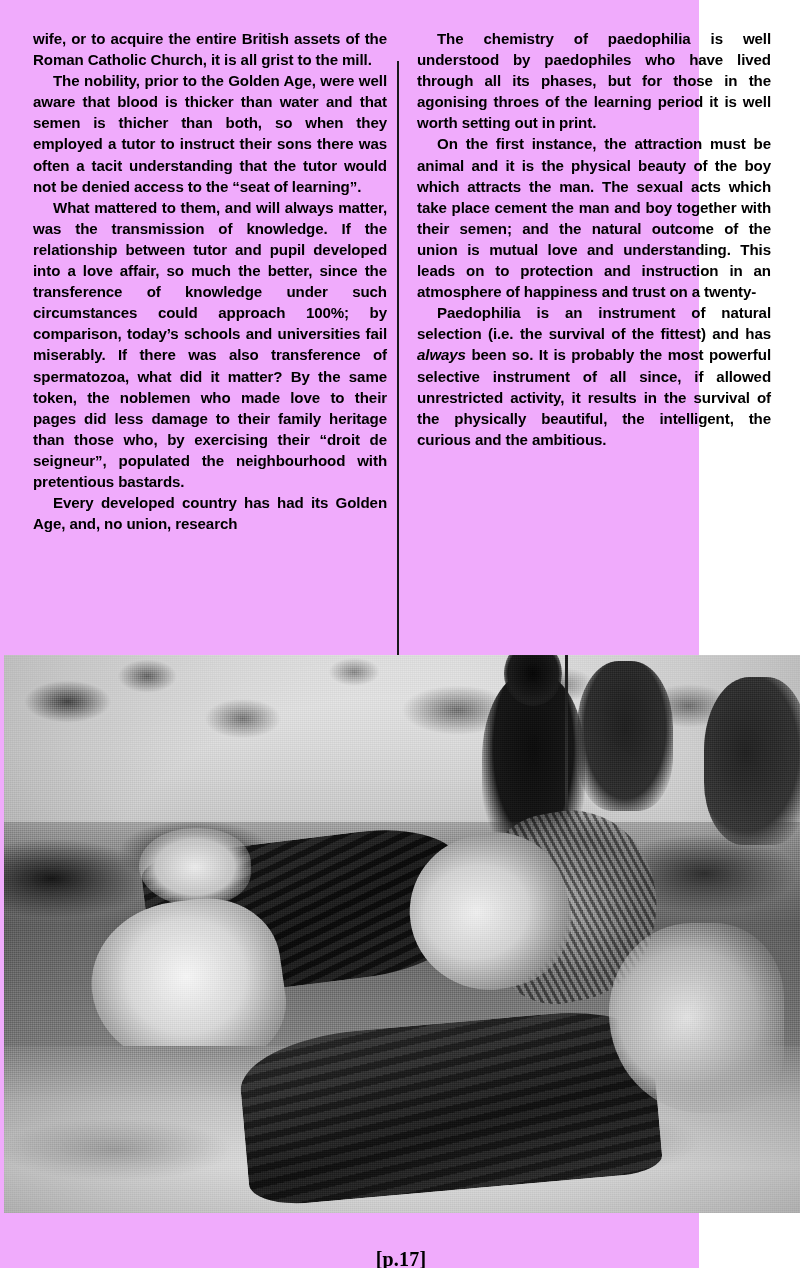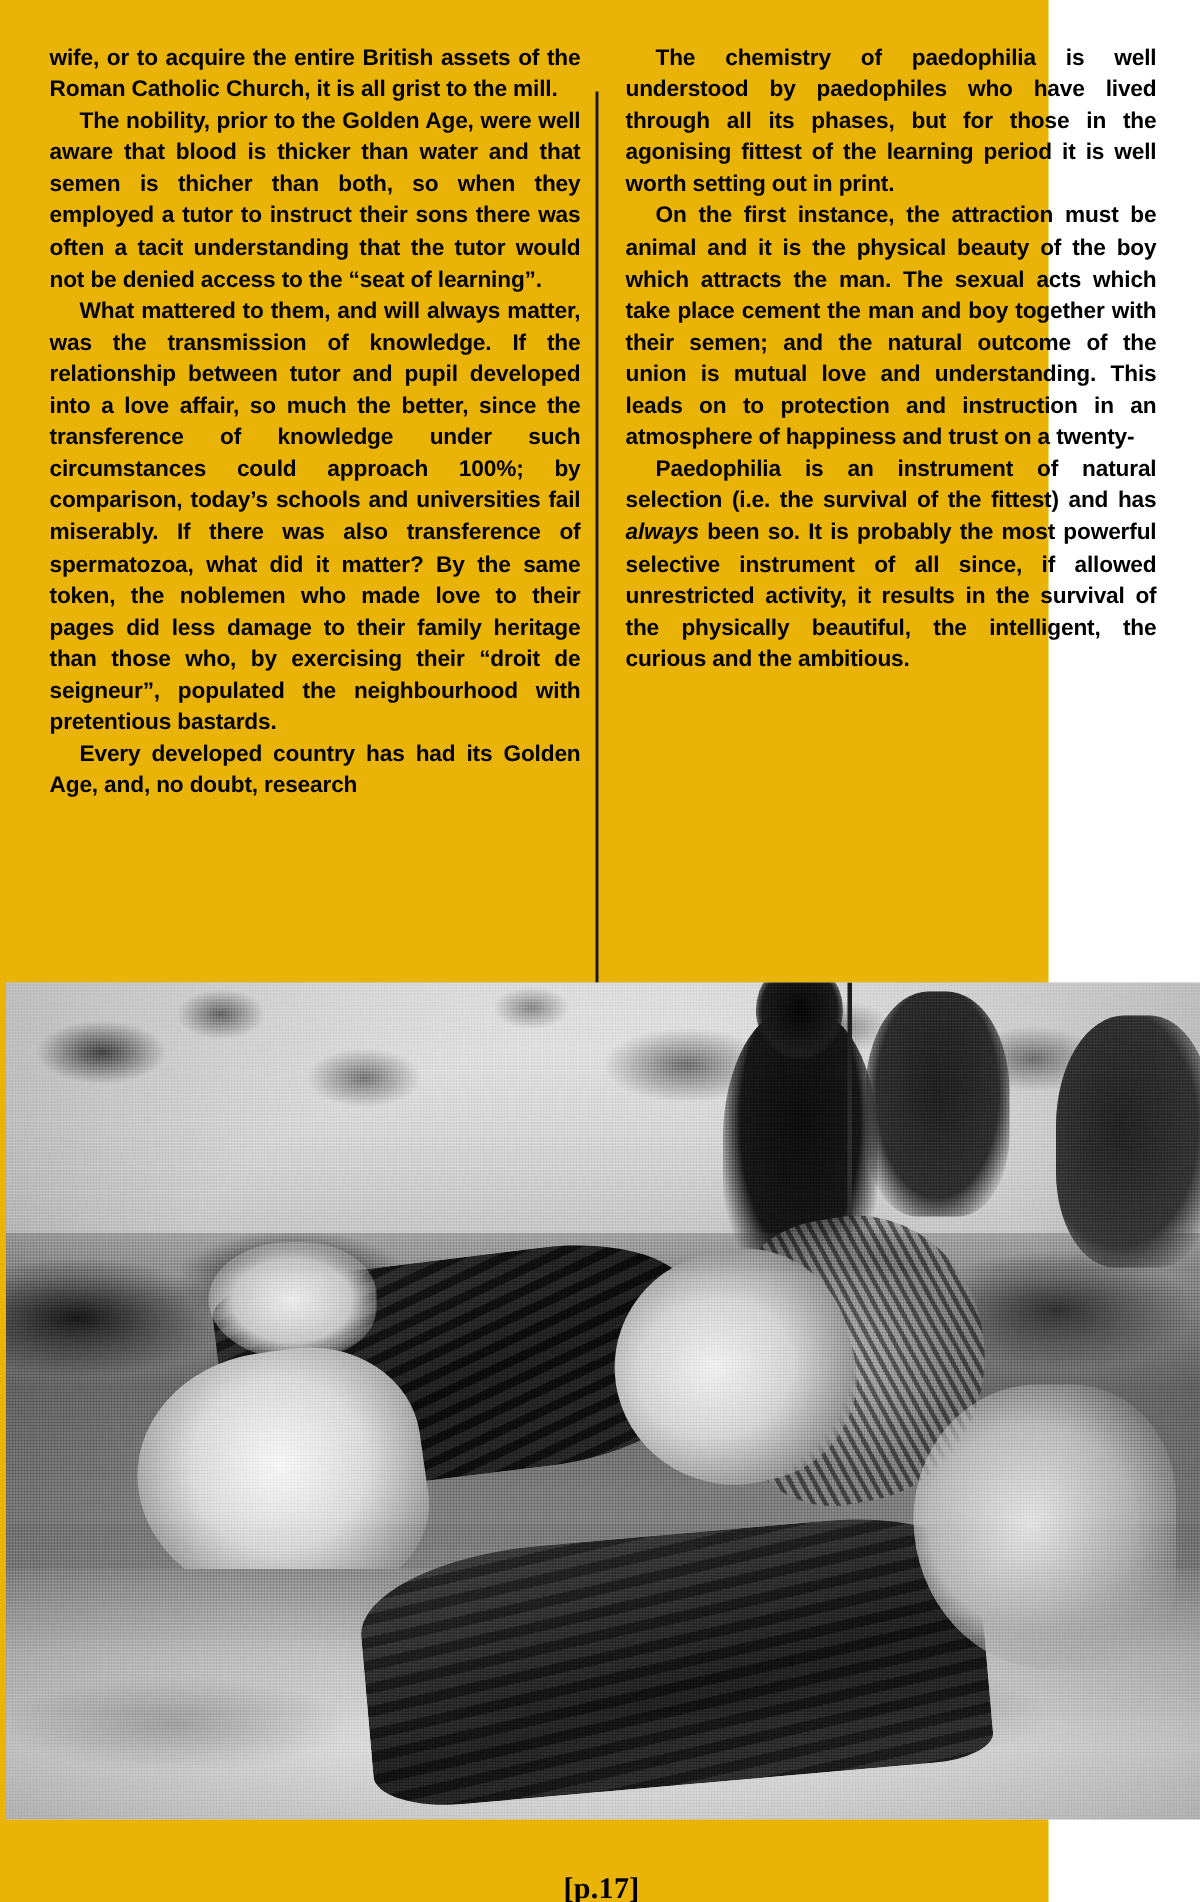--- a/index.html
+++ b/index.html
@@ -14,21 +14,21 @@
     font-family: "Liberation Sans", sans-serif;
     overflow: hidden;
   }
 
   
   .page {
     position: absolute;
     left: 0; top: 0;
     width: 699px;
     height: 1268px;
-    background: #eab308;
+    background: #f0abfc;
   }
 
   
   .columns {
     position: absolute;
     left: 0;
     top: 28px;
     width: 802px;
     height: 620px;
   }
@@ -262,27 +262,27 @@
 <body>
 
 <div class="page">
 
   <div class="columns">
 
     <div class="col col-left">
       <p class="first">wife, or to acquire the entire British assets of the Roman Catholic Church, it is all grist to the mill.</p>
       <p>The nobility, prior to the Golden Age, were well aware that blood is thicker than water and that semen is thicher than both, so when they employed a tutor to instruct their sons there was often a tacit understanding that the tutor would not be denied access to the “seat of learning”.</p>
       <p>What mattered to them, and will always matter, was the transmission of knowledge. If the relationship between tutor and pupil developed into a love affair, so much the better, since the transference of knowledge under such circumstances could approach 100%; by comparison, today’s schools and universities fail miserably. If there was also transference of spermatozoa, what did it matter? By the same token, the noblemen who made love to their pages did less damage to their family heritage than those who, by exercising their “droit de seigneur”, populated the neighbourhood with pretentious bastards.</p>
-      <p>Every developed country has had its Golden Age, and, no doubt, research</p>
+      <p>Every developed country has had its Golden Age, and, no union, research</p>
     </div>
 
     <div class="gutter-rule"></div>
 
     <div class="col col-right">
-      <p>The chemistry of paedophilia is well understood by paedophiles who have lived through all its phases, but for those in the agonising fittest of the learning period it is well worth setting out in print.</p>
+      <p>The chemistry of paedophilia is well understood by paedophiles who have lived through all its phases, but for those in the agonising throes of the learning period it is well worth setting out in print.</p>
       <p>On the first instance, the attraction must be animal and it is the physical beauty of the boy which attracts the man. The sexual acts which take place cement the man and boy together with their semen; and the natural outcome of the union is mutual love and understanding. This leads on to protection and instruction in an atmosphere of happiness and trust on a twenty-</p>
       <p><span>Paedophilia is an instrument of natural selection (i.e. the survival of the fittest) and has </span><em>always</em><span> been so. It is probably the most powerful selective instrument of all since, if allowed unrestricted activity, it results in the survival of the physically beautiful, the intelligent, the curious and the ambitious.</span></p>
     </div>
 
   </div>
 
   <div class="photo-frame">
     <div class="photo-inner">
       <div class="ph-sky"></div>
       <div class="ph-fig-a"></div>

